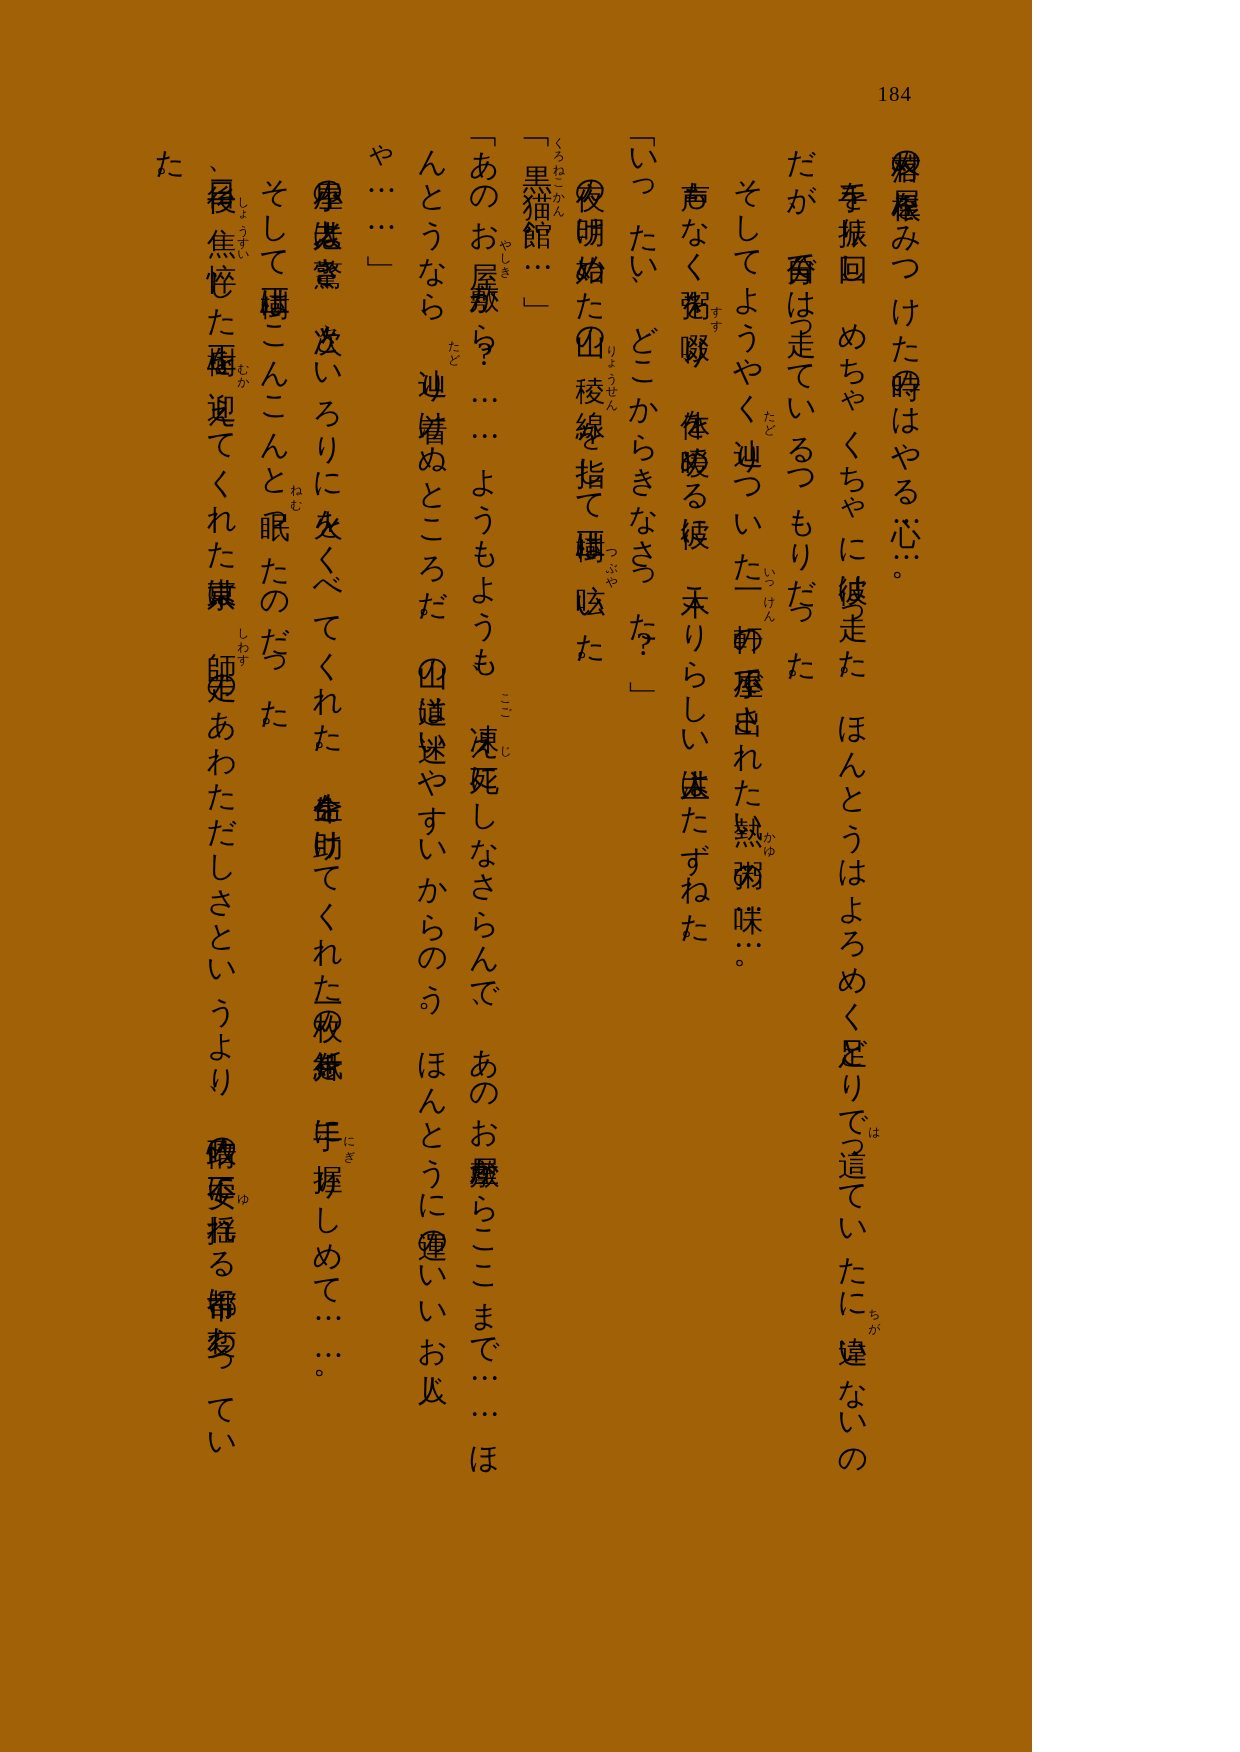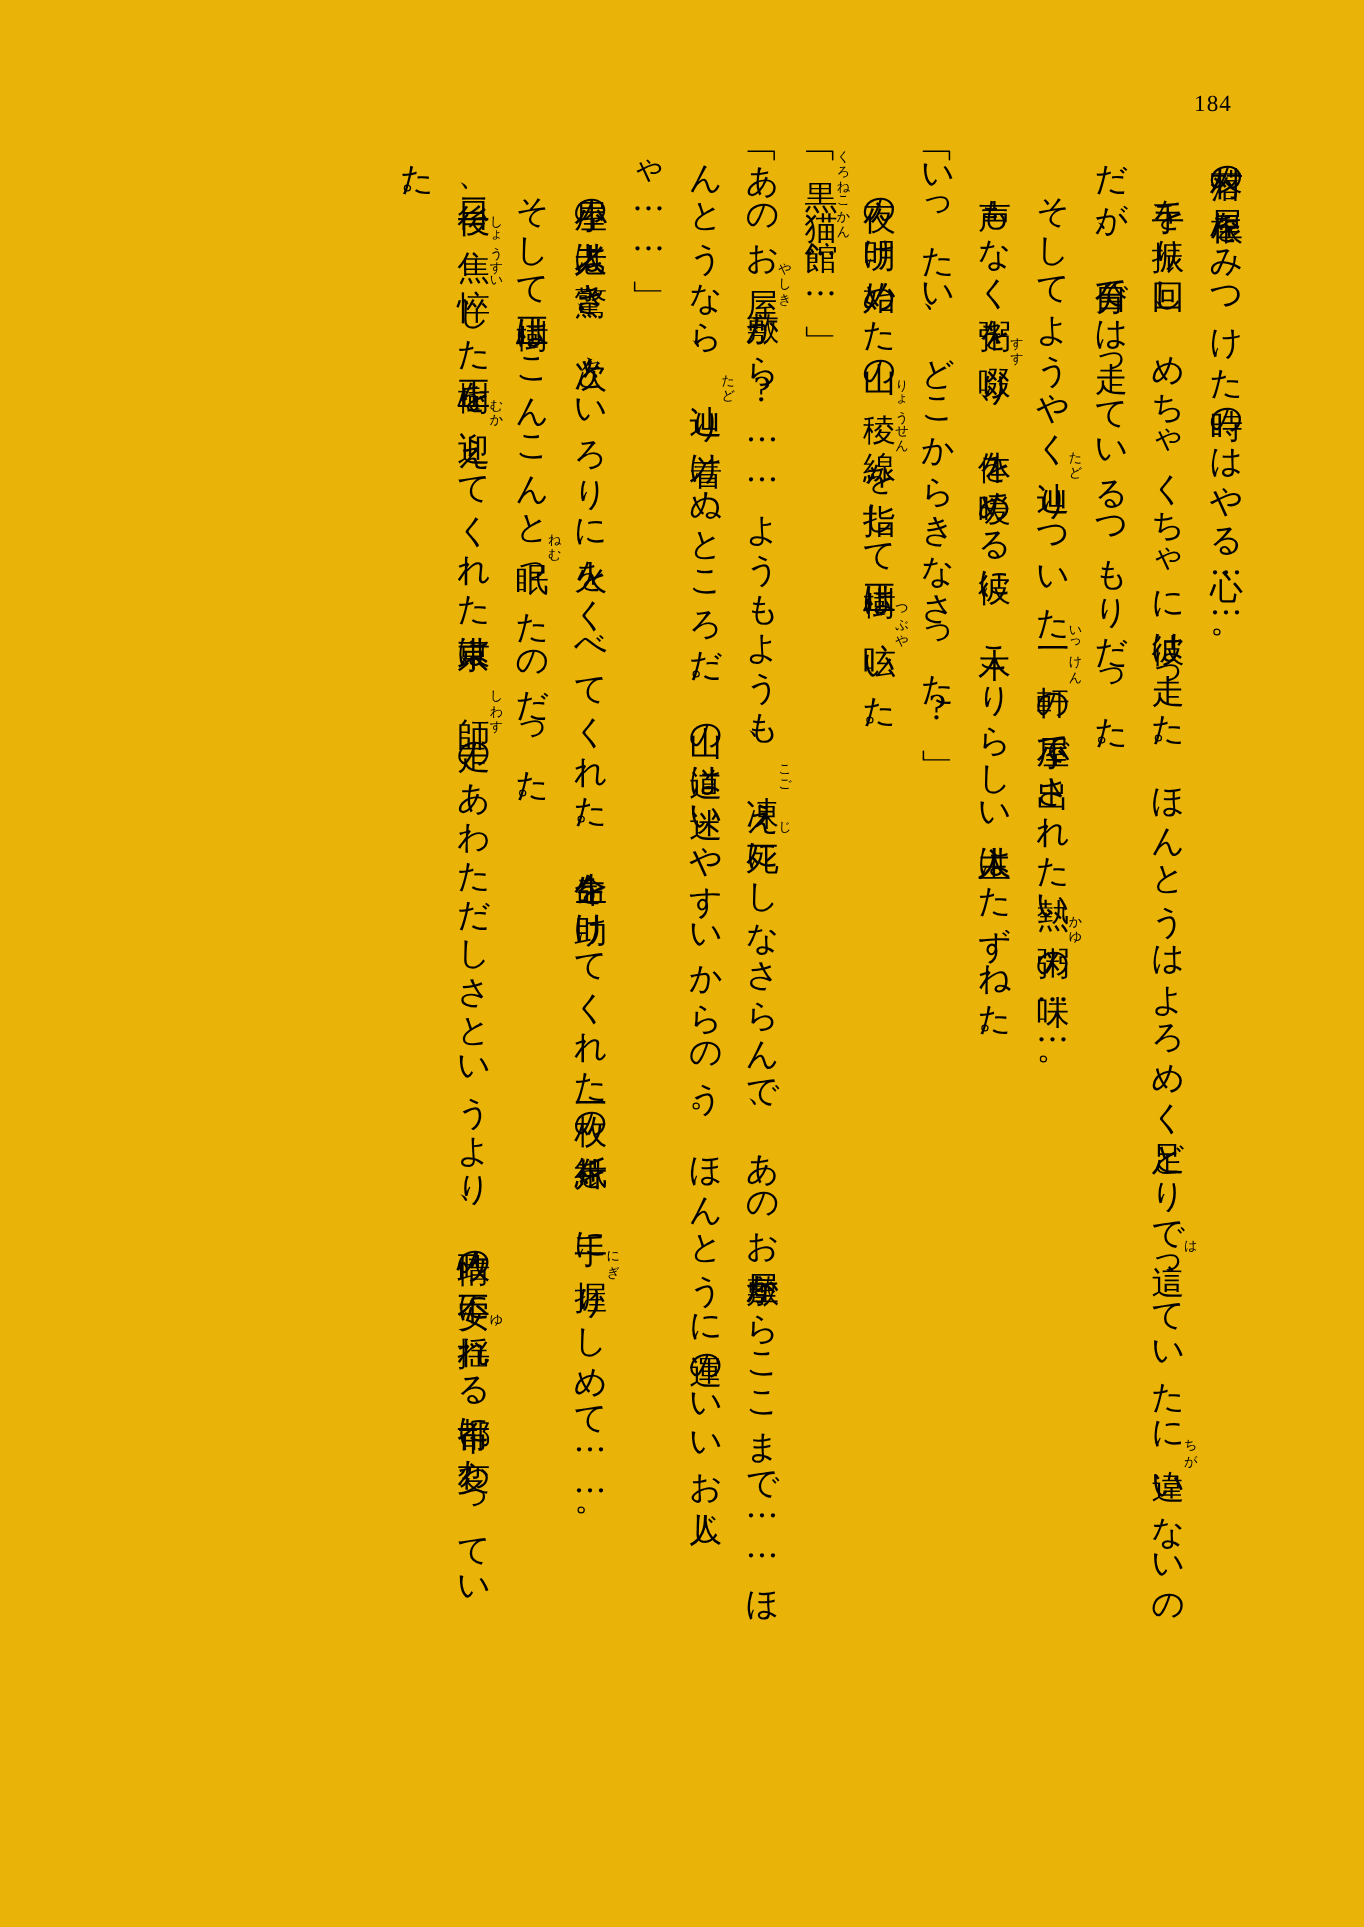--- a/index.html
+++ b/index.html
@@ -2,23 +2,23 @@
 <html><head>
 <meta charset="utf-8">
 <style>
   html, body {
     margin: 0;
     padding: 0;
     background: #ffffff;
   }
   .page {
     position: relative;
-    width: 1240px;
+    width: 1032px;
     height: 1752px;
-    background: #eab308;
+    background: #a16207;
     overflow: hidden;
     font-family: "Liberation Serif", "DejaVu Serif", serif;
     color: #000000;
   }
   .page-number {
     position: absolute;
     top: 82px;
     right: 120px;
     font-size: 21px;
     letter-spacing: 1px;

